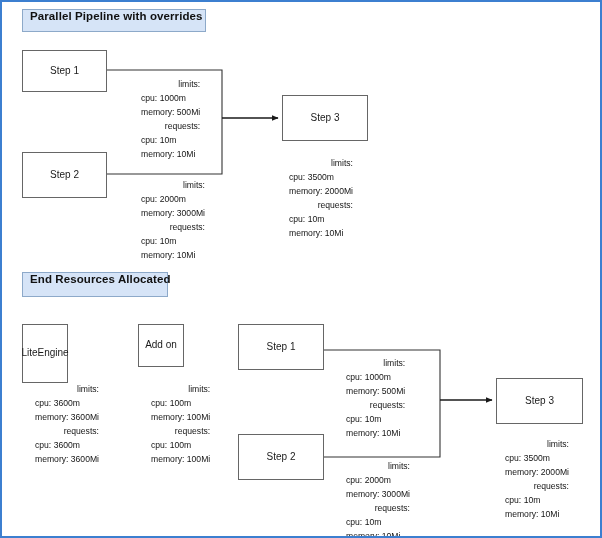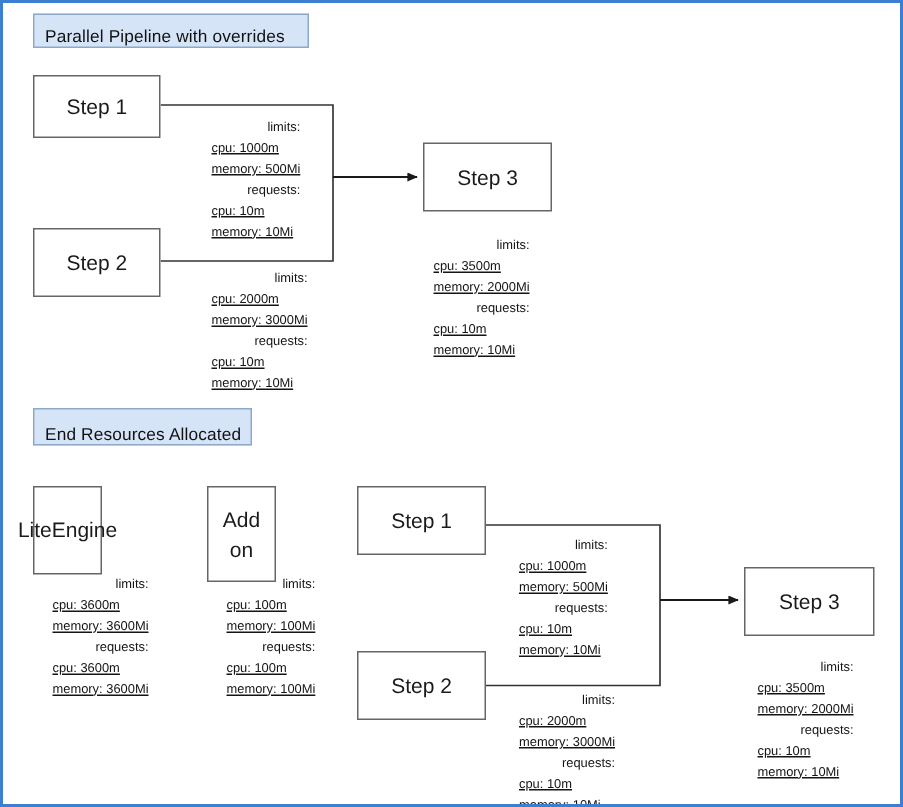--- a/index.html
+++ b/index.html
@@ -29,60 +29,59 @@
     pointer-events: none;
   }
 
   
   .title-banner {
     position: absolute;
     background: #d6e4f7;
     border: 1px solid #8da9c9;
     box-sizing: border-box;
     font-size: 11.5px;
-    font-weight: normal;
+    font-weight: bold;
     color: #111111;
     letter-spacing: 0.1px;
     display: flex;
-    align-items: flex-end;
+    align-items: flex-start;
     padding-left: 7px;
     white-space: nowrap;
   }
 
   
   .node-box {
     position: absolute;
     background: #ffffff;
     border: 1px solid #666666;
     box-sizing: border-box;
     display: flex;
     align-items: center;
     justify-content: center;
-    font-size: 14px;
+    font-size: 10px;
     color: #1a1a1a;
     text-align: center;
     line-height: 1.45;
   }
 
   
   .res-block {
     position: absolute;
     font-size: 8.6px;
     color: #141414;
     line-height: 1.62;
     white-space: nowrap;
   }
   .res-block .res-key {
     display: block;
     text-align: right;
   }
   .res-block .res-val {
     display: block;
     padding-left: 13px;
-    text-decoration: underline;
   }
 </style>
 </head>
 <body>
 
 <div id="canvas">
 
   <svg class="svg-layer" viewBox="0 0 602 538">
     <defs>
       <marker id="arrowhead" markerWidth="7" markerHeight="6" refX="6.4" refY="3" orient="auto" markerUnits="userSpaceOnUse">
@@ -146,21 +145,21 @@
 
   <div class="title-banner" style="left:20px; top:270px; width:146px; height:25px;">
     <span>End Resources Allocated</span>
   </div>
 
   <div class="node-box" style="left:20px; top:322px; width:46px; height:59px; flex-direction:row;">
     <span>Lite</span>
     <span>Engine</span>
   </div>
 
-  <div class="node-box" style="left:136px; top:322px; width:46px; height:64px;">
+  <div class="node-box" style="left:136px; top:322px; width:46px; height:43px;">
     <span>Add on</span>
   </div>
 
   <div class="node-box" style="left:236px; top:322px; width:86px; height:46px;">
     <span>Step 1</span>
   </div>
 
   <div class="node-box" style="left:236px; top:432px; width:86px; height:46px;">
     <span>Step 2</span>
   </div>

